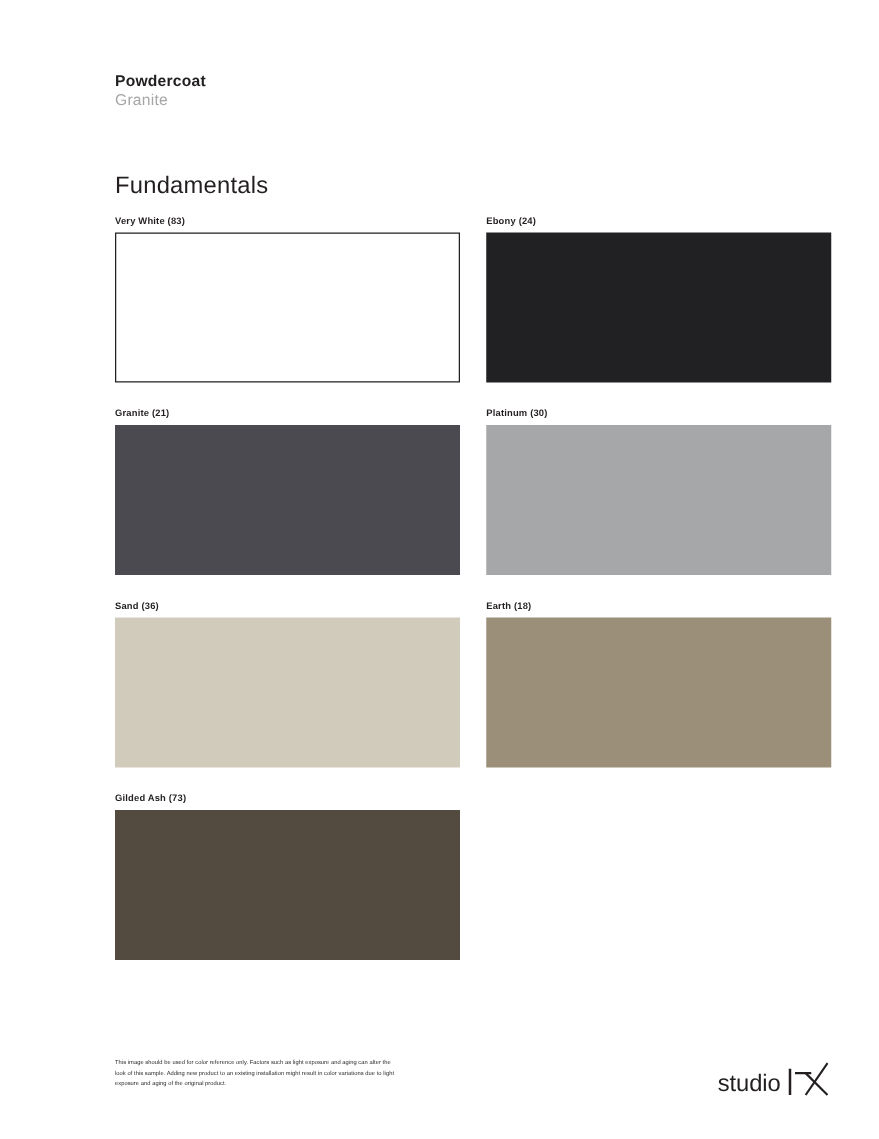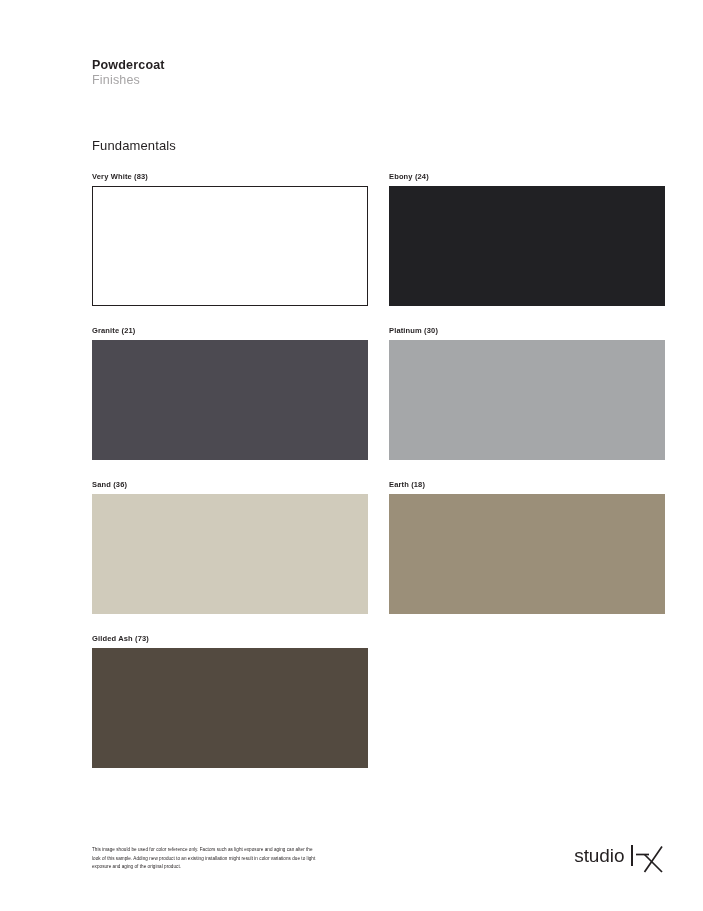--- a/index.html
+++ b/index.html
@@ -42,21 +42,21 @@
     letter-spacing: 0.015em;
     color: #a7a5a6;
     line-height: 15px;
   }
 
   
   .section-heading {
     position: absolute;
     left: 92px;
     top: 138px;
-    font-size: 13px;
+    font-size: 19px;
     font-weight: 400;
     letter-spacing: 0.01em;
     color: #231f20;
     text-align: center;
   }
 
   
   .grid {
     position: absolute;
     left: 92px;
@@ -100,21 +100,21 @@
     color: #231f20;
     letter-spacing: 0.01em;
   }
 
   
   .logo {
     position: absolute;
     right: 38px;
     top: 845px;
     display: flex;
-    align-items: flex-start;
+    align-items: center;
     height: 42px;
   }
   .logo-word {
     font-size: 19px;
     font-weight: 400;
     letter-spacing: -0.005em;
     color: #231f20;
     line-height: 19px;
     position: relative;
     top: 1px;
@@ -131,21 +131,21 @@
     margin-bottom: 0px;
   }
 </style>
 </head>
 <body>
 
 <div class="page">
 
   <div class="header">
     <div class="header-title">Powdercoat</div>
-    <div class="header-subtitle">Finishes</div>
+    <div class="header-subtitle">Granite</div>
   </div>
 
   <div class="section-heading">Fundamentals</div>
 
   <div class="grid" id="swatch-grid">
       <div class="swatch-cell">
         <div class="swatch-label">Very White (83)</div>
         <div class="swatch-chip bordered" style="background-color: rgb(255, 255, 255);"></div>
       </div>
       <div class="swatch-cell">

